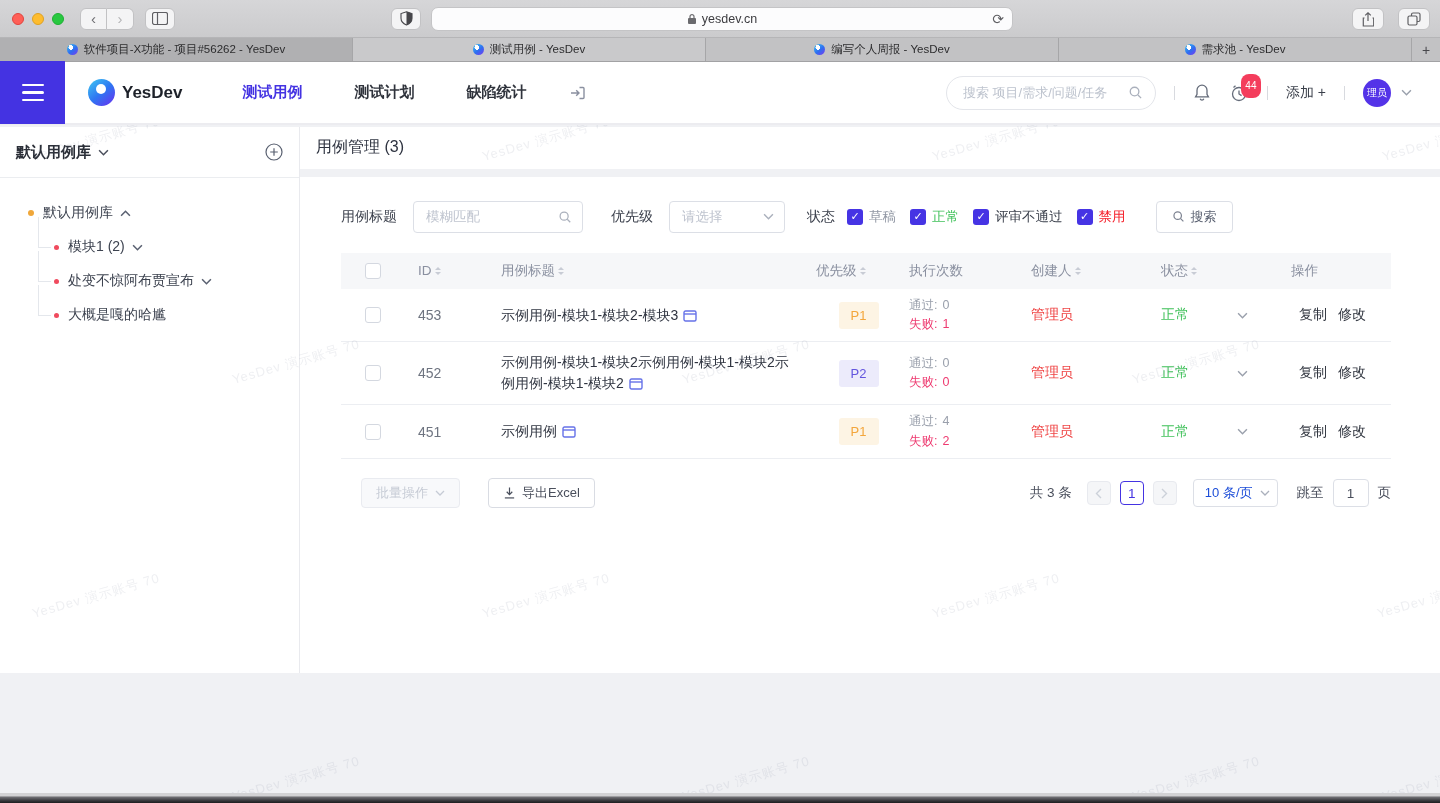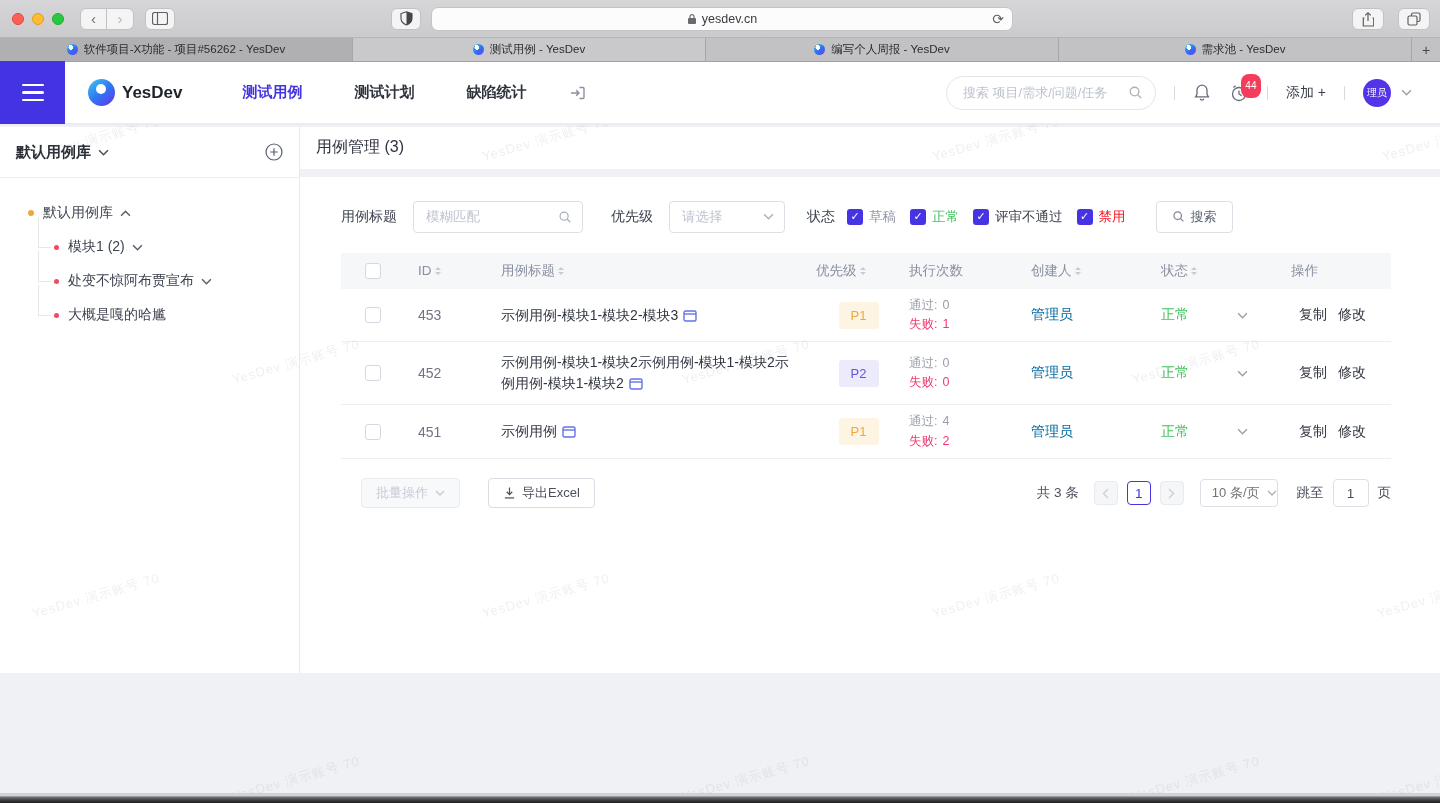--- a/index.html
+++ b/index.html
@@ -151,39 +151,39 @@
   .win-icon { vertical-align:-2px; margin-left:5px; cursor:pointer; }
   .td-pri { justify-content:center; }
   .p-badge { width:40px; height:27px; border-radius:3px; display:flex; align-items:center;
     justify-content:center; font-size:13px; }
   .p-badge.P1 { background:#fdf4e4; color:#f3a63c; }
   .p-badge.P2 { background:#ecebfb; color:#6355de; }
   .td-exec { padding-left:8px; display:block; font-size:12.5px; line-height:1.55; padding-top:7px; padding-bottom:7px; }
   .exec-pass { color:#9aa0ac; }
   .exec-fail { color:#ee3a70; }
   .exec-line .v { margin-left:5px; }
-  .td-creator { padding-left:15px; color:#0369a1; }
+  .td-creator { padding-left:15px; color:#ef4444; }
   .td-status { padding-left:15px; }
   .st-txt { color:#42c25c; }
   .st-chev { margin-left:48px; display:flex; cursor:pointer; }
   .td-act { padding-left:8px; gap:11px; }
   .td-act a { color:#30353f; cursor:pointer; text-decoration:none; }
 
   
   .tfoot { margin-top:19px; display:flex; align-items:center; width:1050px; }
   .batch-btn { margin-left:20px; height:30px; padding:0 14px; background:#f8f9fb; border:1px solid #e9ebf0;
     border-radius:4px; color:#c6cbd5; font-size:13px; display:flex; align-items:center; gap:7px; }
   .export-btn { margin-left:28px; height:30px; padding:0 14px; background:#fff; border:1px solid #d9dce3;
     border-radius:4px; color:#4a4f5c; font-size:13px; display:flex; align-items:center; gap:6px; cursor:pointer; }
   .foot-right { margin-left:auto; display:flex; align-items:center; gap:9px; font-size:13.5px; color:#4a4f5c; }
   .pg-btn { width:24px; height:24px; border-radius:4px; display:flex; align-items:center; justify-content:center; }
   .pg-arrow { background:#f5f6f8; border:1px solid #e8eaef; color:#ccd1d9; cursor:default; }
   .pg-num { background:#fff; border:1px solid #4433e2; color:#4433e2; cursor:pointer; }
-  .size-select { height:28px; border:1px solid #dcdfe6; border-radius:4px; padding:0 0 0 11px; display:flex;
-    align-items:center; gap:7px; color:#737373; font-size:13px; cursor:pointer; background:#fff; margin-left:7px; }
+  .size-select { height:28px; border:1px solid #dcdfe6; border-radius:4px; padding:0 7px 0 11px; display:flex;
+    align-items:center; gap:7px; color:#1d4ed8; font-size:13px; cursor:pointer; background:#fff; margin-left:7px; }
   .jump-label { margin-left:10px; }
   .jump-input { width:36px; height:28px; border:1px solid #dcdfe6; border-radius:4px; text-align:center;
     font-size:13.5px; color:#4a4f5c; font-family:inherit; }
   .chev svg, .st-chev svg, .hdr-chev svg { display:block; }
 
   
   .bottom-edge { position:absolute; bottom:0; left:0; width:1440px; height:10px;
     background:linear-gradient(#d2d2d4 0 25%, #6a6a6e 45%, #323236 80%, #1d1d20); }
 
   

